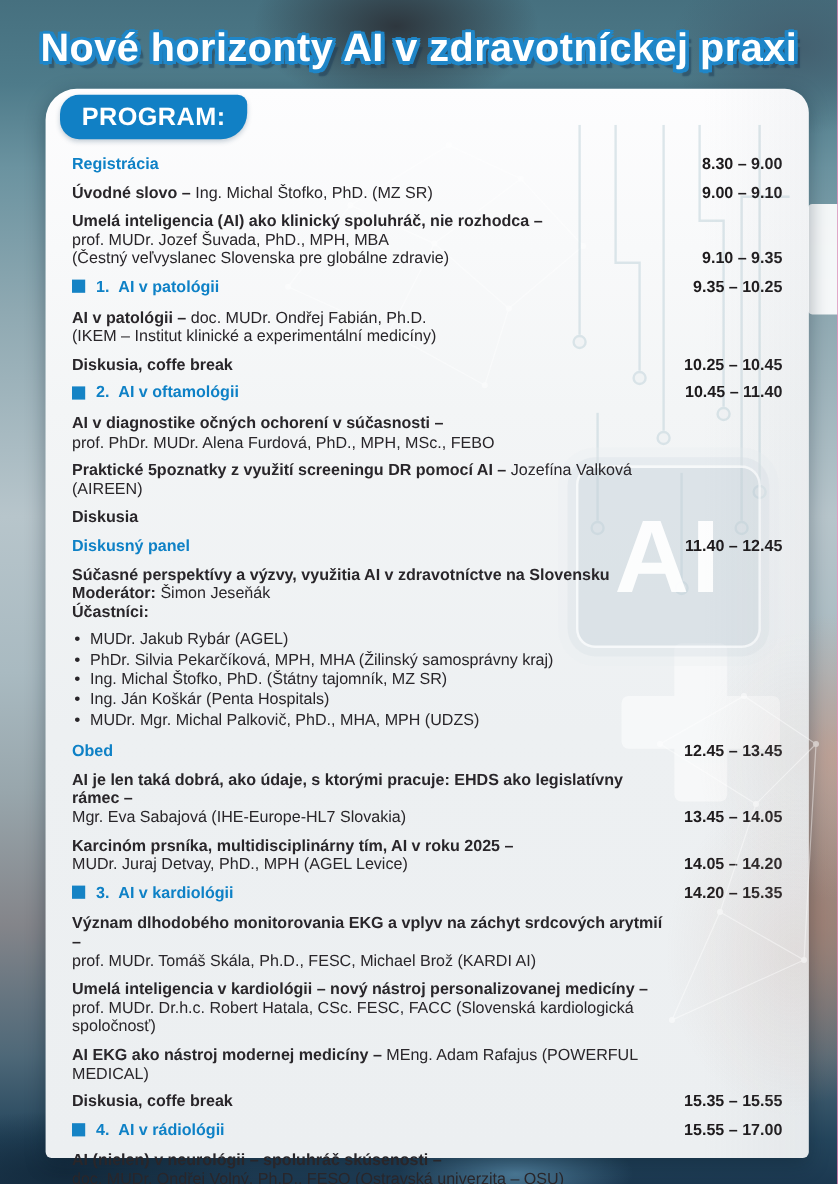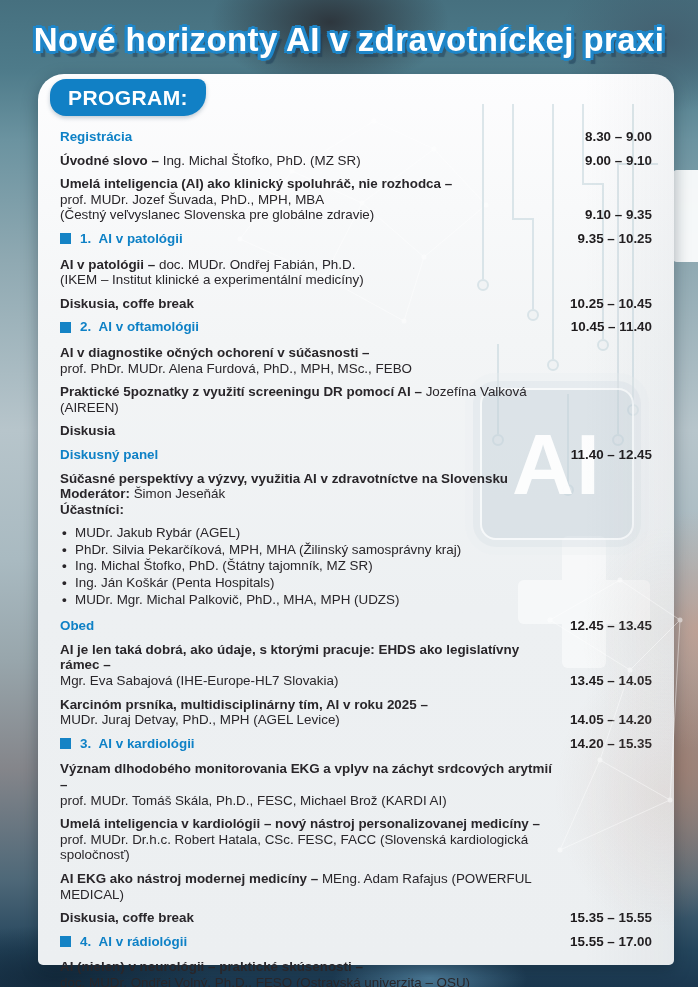--- a/index.html
+++ b/index.html
@@ -288,21 +288,21 @@
         </div>
         <div class="row section">
           <div class="left">
             <span class="sq"></span>
             <span class="blue">4.&nbsp;&nbsp;AI v rádiológii</span>
           </div>
           <div class="time">15.55 – 17.00</div>
         </div>
         <div class="row item">
           <div class="left">
-            <div class="ln"><b>AI (nielen) v neurológii – praktické skúsenosti –</b></div>
+            <div class="ln"><b>AI (nielen) v neurológii – spoluhráč skúsenosti –</b></div>
             <div class="ln"><span>doc. MUDr. Ondřej Volný, Ph.D., FESO (Ostravská univerzita – OSU)</span></div>
           </div>
           <div class="time"></div>
         </div>
       </div>
   </div>
 
   <svg class="deco mesh2" style="position:absolute;" width="158" height="320" viewBox="0 0 158 320">
     <g fill="none" stroke="rgba(255,255,255,.8)" stroke-width="1">
       <polyline points="10,60 80,20 140,60 90,110 10,60"></polyline>

